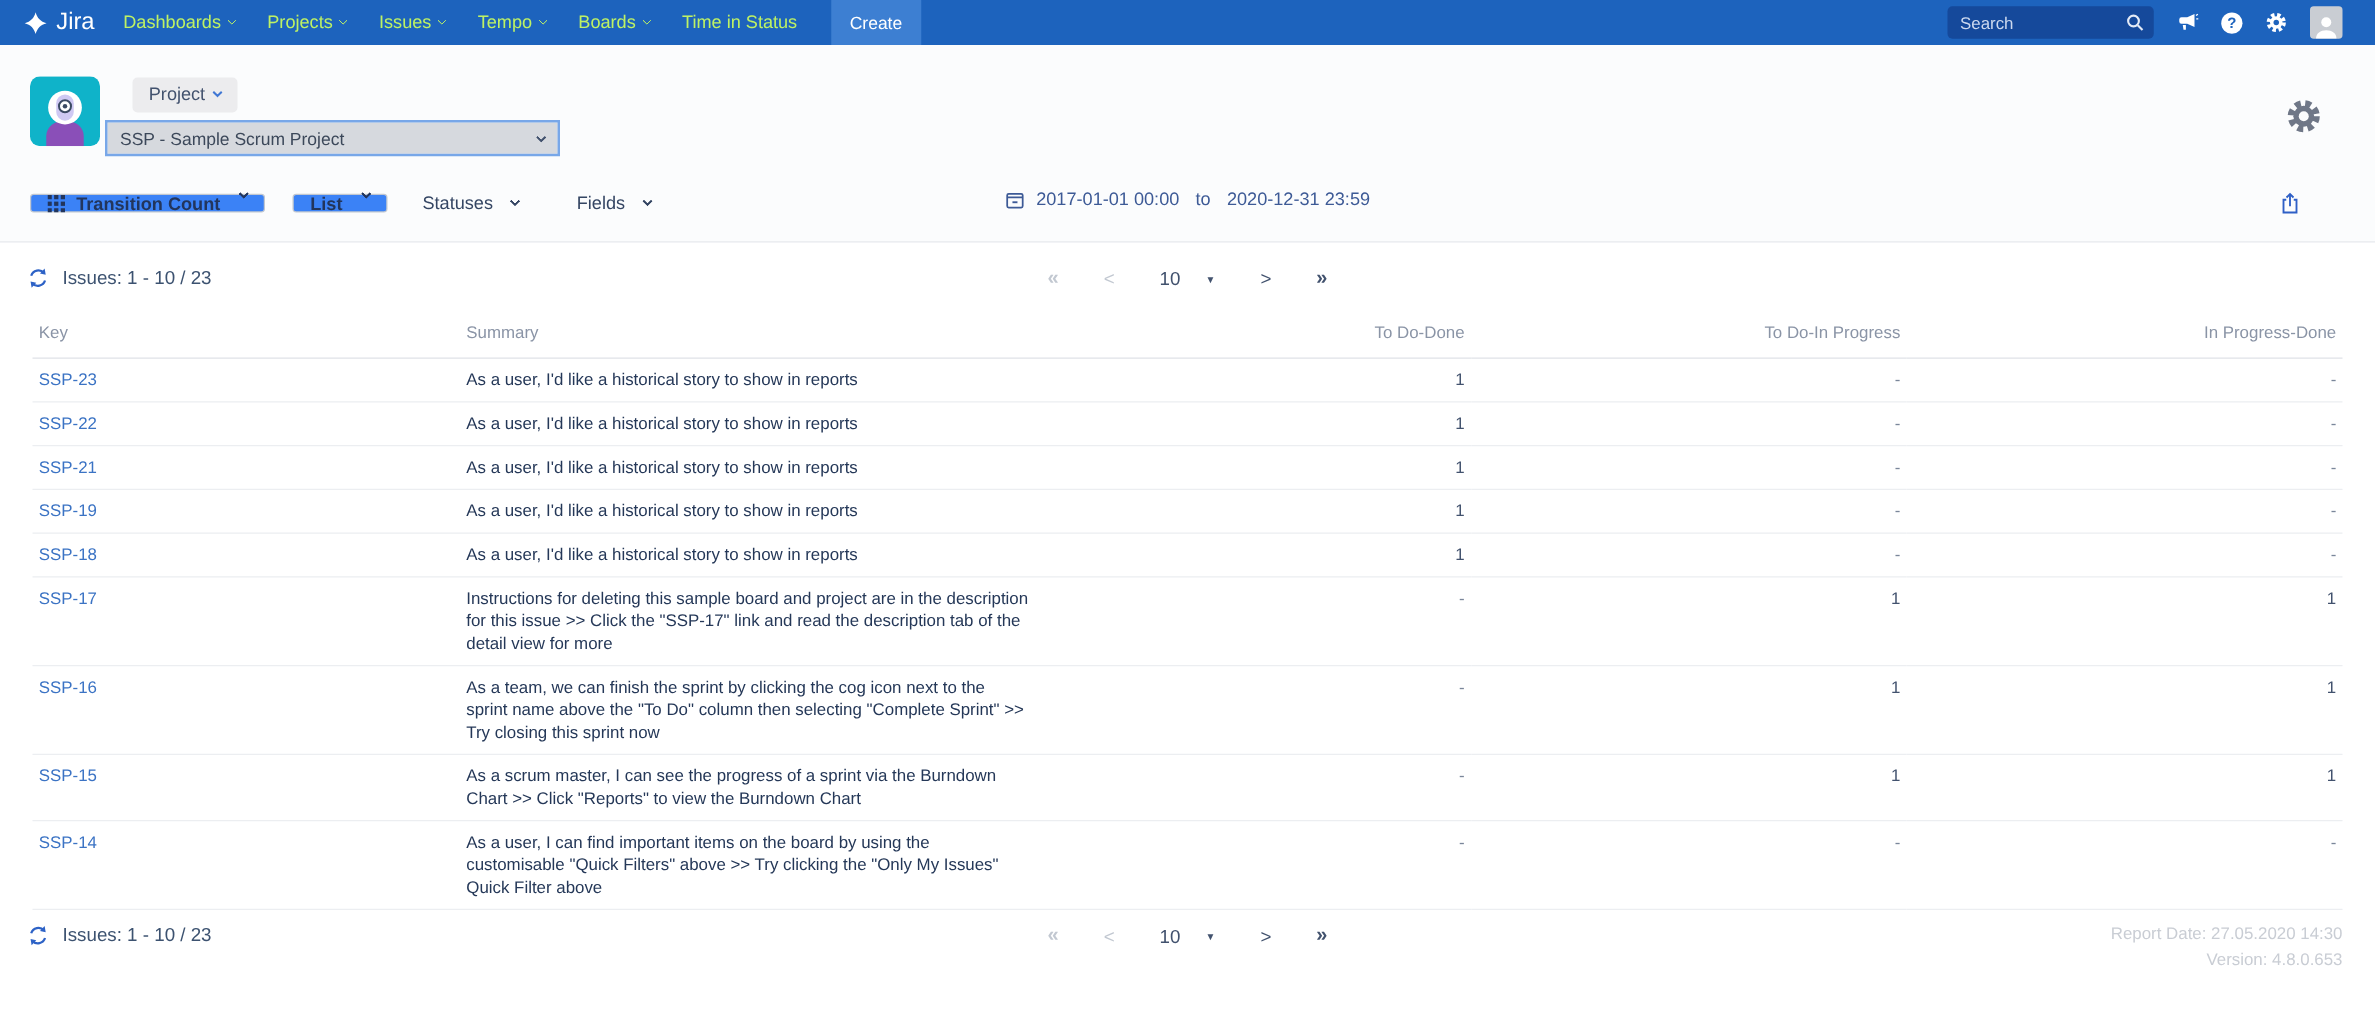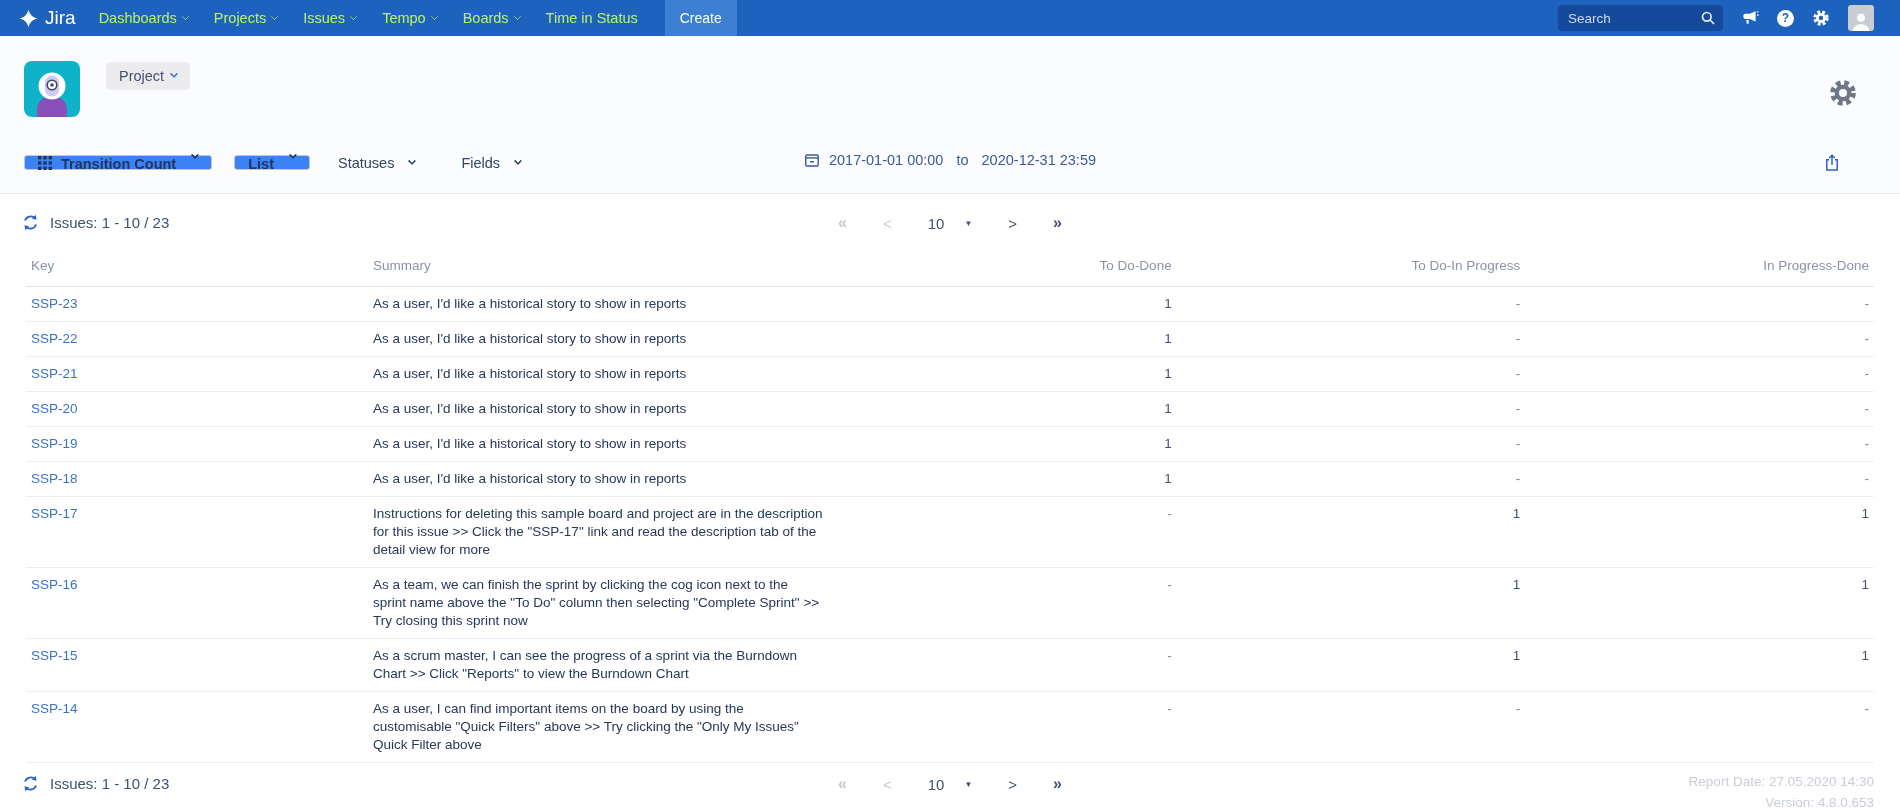--- a/index.html
+++ b/index.html
@@ -168,20 +168,24 @@
       <rect x="21" y="14.5" width="14" height="21" rx="7" fill="#cfc9f3"></rect>
       <circle cx="28" cy="24" r="4.8" fill="#fff" stroke="#3b4a63" stroke-width="1.6"></circle>
       <circle cx="28" cy="24" r="1.8" fill="#3b4a63"></circle>
     </svg>
   </div>
   <div class="proj-controls">
     <button class="project-type-btn">
       <span>Project</span>
         <i class="chev"></i>
     </button>
+    <div class="proj-select">
+      <span>SSP - Sample Scrum Project</span>
+      <i class="chev"></i>
+    </div>
   </div>
   <span class="big-gear">
     <svg width="30" height="30" viewBox="0 0 18 18">
       <circle cx="9" cy="9" r="6" fill="none" stroke="#6f7787" stroke-width="3.4" stroke-dasharray="2.7 2.1"></circle>
       <circle cx="9" cy="9" r="5" fill="#6f7787"></circle>
       <circle cx="9" cy="9" r="2.4" fill="#fbfcfd"></circle>
     </svg>
   </span>
 
   <div class="toolbar">
@@ -289,27 +293,20 @@
         <td class="num cell-dash">-</td>
       </tr>
       <tr>
         <td class="c-key"><a class="key-link">SSP-21</a></td>
         <td class="c-sum">As a user, I'd like a historical story to show in reports</td>
         <td class="num cell-num">1</td>
         <td class="num cell-dash">-</td>
         <td class="num cell-dash">-</td>
       </tr>
       <tr>
-        <td class="c-key"><a class="key-link">SSP-20</a></td>
-        <td class="c-sum">As a user, I'd like a historical story to show in reports</td>
-        <td class="num cell-num">1</td>
-        <td class="num cell-dash">-</td>
-        <td class="num cell-dash">-</td>
-      </tr>
-      <tr>
         <td class="c-key"><a class="key-link">SSP-19</a></td>
         <td class="c-sum">As a user, I'd like a historical story to show in reports</td>
         <td class="num cell-num">1</td>
         <td class="num cell-dash">-</td>
         <td class="num cell-dash">-</td>
       </tr>
       <tr>
         <td class="c-key"><a class="key-link">SSP-18</a></td>
         <td class="c-sum">As a user, I'd like a historical story to show in reports</td>
         <td class="num cell-num">1</td>

